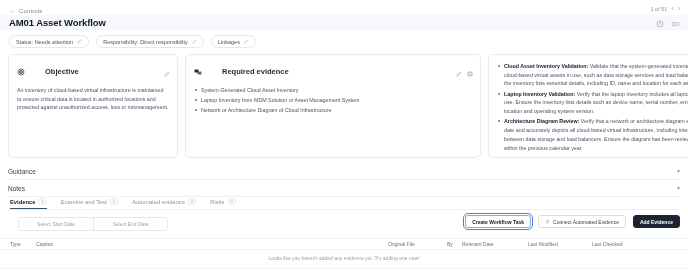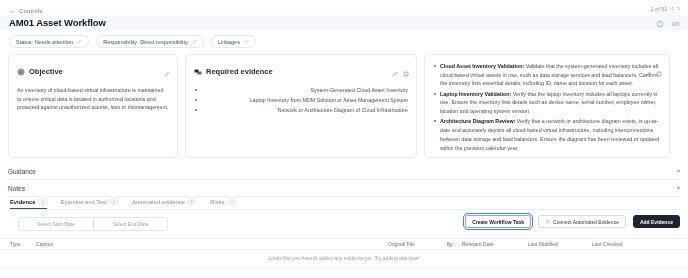--- a/index.html
+++ b/index.html
@@ -58,24 +58,24 @@
   .cards {
     position: absolute; left: 8px; top: 54px;
     display: flex; gap: 7px;
   }
   .card {
     border: 1px solid #e6eaf0; border-radius: 5px; background: #ffffff;
     padding: 7px 8px 8px 8px; position: relative;
     height: 104px; overflow: hidden;
   }
   .card.objective { width: 170px; }
-  .card.evidence  { width: 232px; text-align: right; }
+  .card.evidence  { width: 296px; }
   .card.tests     { width: 246px; }
   .card-head {
-    display: flex; align-items: center; gap: 4px; margin-bottom: 6px;
+    display: flex; align-items: center; gap: 20px; margin-bottom: 6px;
   }
   .card-title { font-size: 7.5px; font-weight: bold; color: #1f2937; }
   .card-actions {
     position: absolute; right: 7px; top: 8px;
     display: flex; align-items: center; gap: 5px;
   }
   .card-body { font-size: 5.3px; line-height: 1.65; color: #4b5563; }
   .card-body ul { list-style: none; }
   .card-body li {
     position: relative; padding-left: 7px; margin-bottom: 1.5px;

